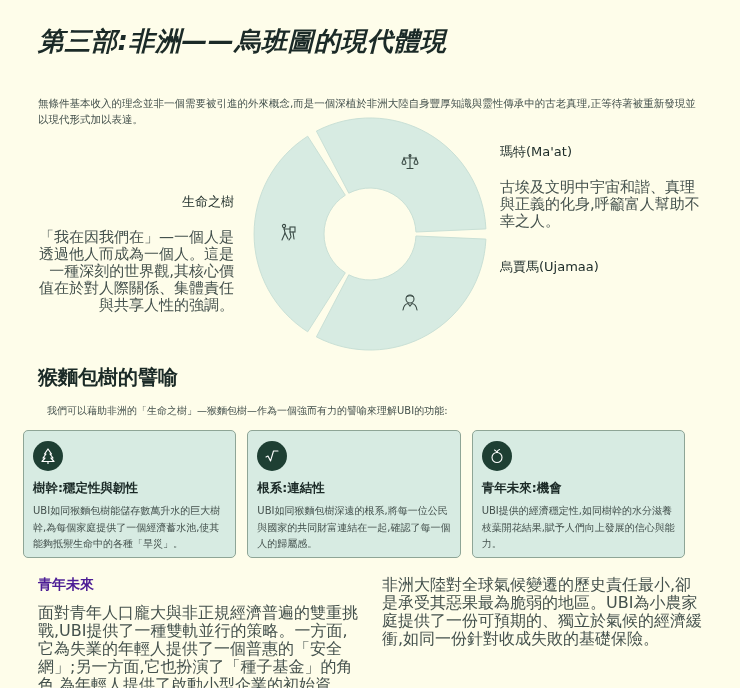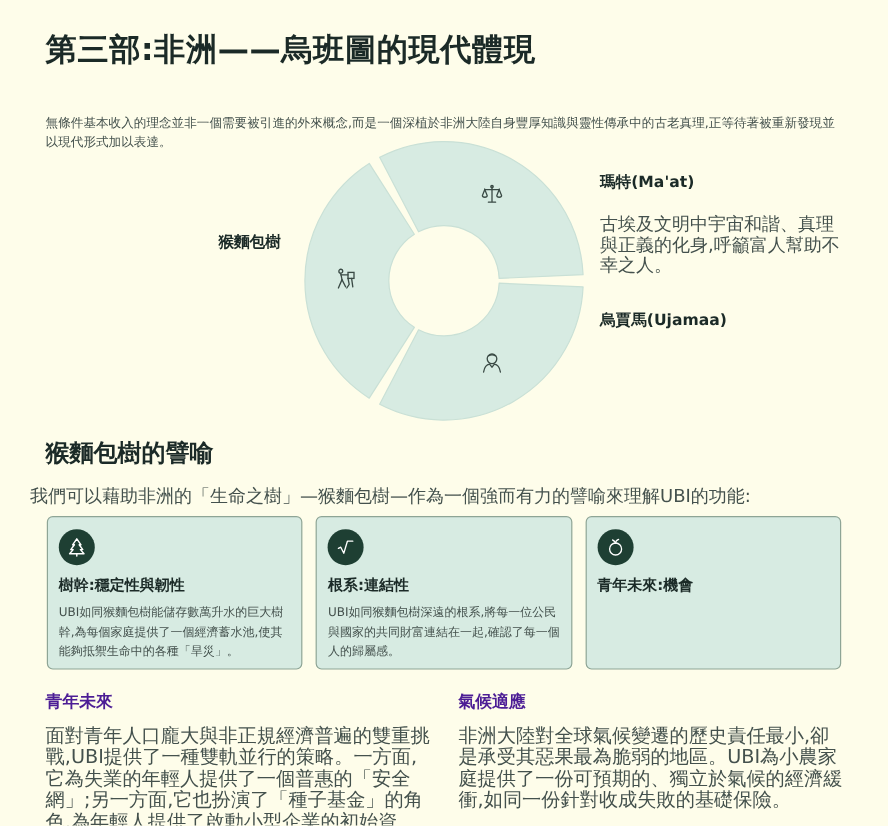--- a/index.html
+++ b/index.html
@@ -1,35 +1,35 @@
 <!DOCTYPE html>
 <html><head>
 <meta charset="utf-8">
 <style>
   * { box-sizing: border-box; margin: 0; padding: 0; }
   html, body { width: 740px; height: 688px; background: #fefdea; overflow: hidden; }
   body { font-family: "DejaVu Sans", "Liberation Sans", sans-serif; color: #1f2d2a; position: relative; }
 
-  .page-title { position: absolute; left: 38px; top: 24px; font-size: 26px; font-weight: bold; color: #1b2a27; letter-spacing: 0.5px; }
+  .page-title { position: absolute; left: 38px; top: 24px; font-size: 26px; font-weight: bold; color: #1b2a27; letter-spacing: 0.5px; font-style: italic; }
   .intro { position: absolute; left: 38px; top: 75px; width: 665px; font-size: 10.5px; line-height: 16px; color: #44514d; margin-top: 20px; }
 
   .donut { position: absolute; left: 250px; top: 114px; width: 240px; height: 240px; }
   .donut svg { display: block; }
 
   .concept { position: absolute; }
-  .concept h3 { font-size: 13px; font-weight: bold; color: #1b2a27; margin-bottom: 7px; }
+  .concept h3 { font-size: 13px; font-weight: normal; color: #1b2a27; margin-bottom: 7px; }
   .concept p { font-size: 15px; line-height: 17px; color: #44514d; margin-top: 18px; }
   .concept-ubuntu { left: 38px; top: 193px; width: 196px; text-align: right; }
   .concept-maat { left: 500px; top: 143px; width: 205px; }
   .concept-ujamaa { left: 500px; top: 258px; width: 205px; }
 
   .section-title { position: absolute; left: 38px; top: 364px; font-size: 20px; font-weight: bold; color: #1b2a27; }
-  .section-intro { position: absolute; left: 25px; top: 404px; font-size: 15px; color: #44514d; }
+  .section-intro { position: absolute; left: 47px; top: 404px; font-size: 10px; color: #44514d; }
 
-  .cards { position: absolute; left: 39px; top: 430px; width: 662px; display: flex; gap: 11px; }
+  .cards { position: absolute; left: 23px; top: 430px; width: 662px; display: flex; gap: 11px; }
   .card { flex: 1; height: 128px; background: #d7ebe2; border: 1.5px solid #8ea596; border-radius: 5px; padding: 10px 9px; }
   .card-icon { width: 30px; height: 30px; border-radius: 50%; background: #1e3f33; display: flex; align-items: center; justify-content: center; color: #ffffff; }
   .card-title { font-size: 12.5px; font-weight: bold; color: #1b2a27; margin-top: 9px; margin-bottom: 6px; }
   .card-text { font-size: 10px; line-height: 16.5px; color: #44514d; }
 
   .bottom-col { position: absolute; top: 576px; width: 325px; }
   .bottom-col h3 { font-size: 14px; font-weight: bold; color: #4c1d95; margin-bottom: 10px; }
   .bottom-col p { font-size: 16px; line-height: 18px; color: #44514d; }
   .col-youth { left: 38px; }
   .col-climate { left: 382px; }
@@ -70,21 +70,22 @@
       <path d="M 5 9 L 8 15"></path>
       <path d="M 4 5 L 10 5"></path>
       <rect x="10" y="3" width="5" height="5"></rect>
       <path d="M 10 8 L 11 13 L 9 16"></path>
       <path d="M 13 8 L 14 15"></path>
     </g>
   </svg>
 </div>
 
 <div class="concept concept-ubuntu">
-  <h3>猴麵包樹</h3>
+  <h3>生命之樹</h3>
+  <p>「我在因我們在」—一個人是透過他人而成為一個人。這是一種深刻的世界觀,其核心價值在於對人際關係、集體責任與共享人性的強調。</p>
 </div>
 <div class="concept concept-maat">
   <h3>瑪特(Ma'at)</h3>
   <p>古埃及文明中宇宙和諧、真理與正義的化身,呼籲富人幫助不幸之人。</p>
 </div>
 <div class="concept concept-ujamaa">
   <h3>烏賈馬(Ujamaa)</h3>
 </div>
 
 <h2 class="section-title">猴麵包樹的譬喻</h2>
@@ -112,23 +113,23 @@
   </div>
   <div class="card">
     <div class="card-icon">
       <svg width="16" height="16" viewBox="0 0 16 16" fill="none" stroke="#ffffff" stroke-width="1.1" stroke-linecap="round">
         <circle cx="8" cy="9.5" r="5"></circle>
         <path d="M 8 4.5 Q 8 2.5 10.5 1.5"></path>
         <path d="M 5.5 2 Q 7 2.5 8 4.5"></path>
       </svg>
     </div>
     <div class="card-title">青年未來:機會</div>
+    <div class="card-text">UBI提供的經濟穩定性,如同樹幹的水分滋養枝葉開花結果,賦予人們向上發展的信心與能力。</div>
   </div>
 </div>
 
 <div class="bottom-col col-youth">
   <h3>青年未來</h3>
   <p>面對青年人口龐大與非正規經濟普遍的雙重挑戰,UBI提供了一種雙軌並行的策略。一方面,它為失業的年輕人提供了一個普惠的「安全網」;另一方面,它也扮演了「種子基金」的角色,為年輕人提供了啟動小型企業的初始資本。</p>
 </div>
 <div class="bottom-col col-climate">
-  <h3>氣候適應</h3>
   <p>非洲大陸對全球氣候變遷的歷史責任最小,卻是承受其惡果最為脆弱的地區。UBI為小農家庭提供了一份可預期的、獨立於氣候的經濟緩衝,如同一份針對收成失敗的基礎保險。</p>
 </div>
 
 </body></html>

